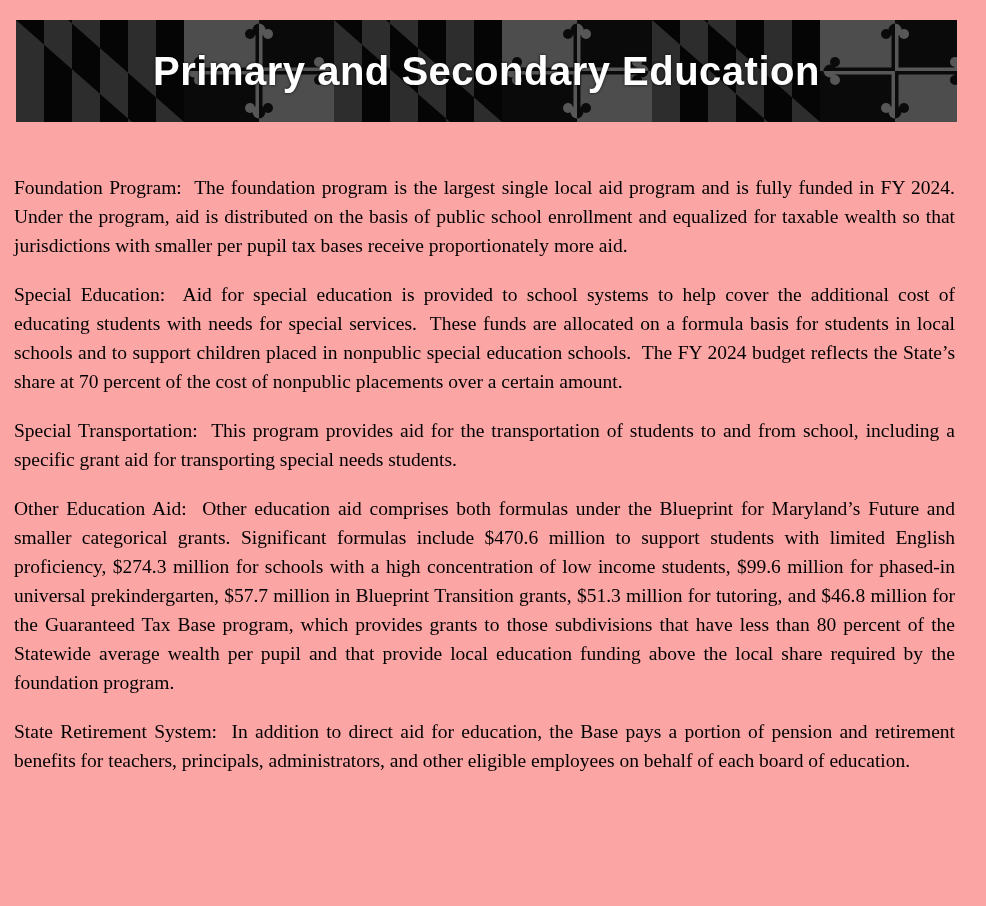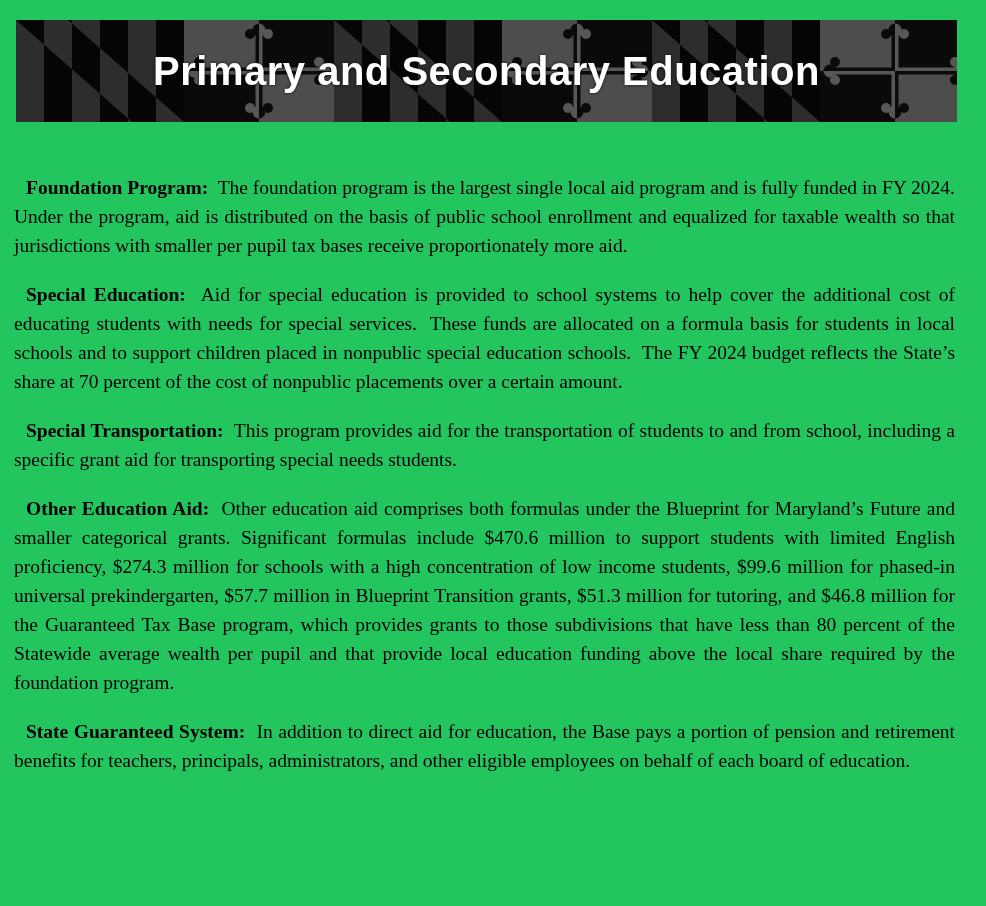--- a/index.html
+++ b/index.html
@@ -4,21 +4,21 @@
 <style>
   html, body {
     margin: 0;
     padding: 0;
     background: #ffffff;
   }
   .page {
     position: relative;
     width: 986px;
     height: 906px;
-    background: #22c55e;
+    background: #fca5a5;
     overflow: hidden;
     font-family: "Liberation Serif", serif;
   }
   .banner {
     position: absolute;
     left: 16px;
     top: 20px;
     width: 941px;
     height: 102px;
     background: #000000;
@@ -54,22 +54,21 @@
     width: 941px;
   }
   .content p {
     margin: 0 0 20px 0;
     font-size: 19.5px;
     line-height: 29px;
     color: #000000;
     text-align: justify;
   }
   .sec-label {
-    font-weight: 700;
-    margin-left: 12px;
+    font-weight: 400;
   }
   .sec-text {
     white-space: pre-wrap;
   }
 </style>
 </head>
 <body>
 
 <div class="page">
 
@@ -141,16 +140,16 @@
       <rect width="941" height="102" fill="url(#mdflag)"></rect>
     </svg>
     <div class="banner-title">Primary and Secondary Education</div>
   </div>
 
   <div class="content">
     <p><span class="sec-label">Foundation Program:</span><span class="sec-text">  The foundation program is the largest single local aid program and is fully funded in FY 2024.  Under the program, aid is distributed on the basis of public school enrollment and equalized for taxable wealth so that jurisdictions with smaller per pupil tax bases receive proportionately more aid.</span></p>
     <p><span class="sec-label">Special Education:</span><span class="sec-text">  Aid for special education is provided to school systems to help cover the additional cost of educating students with needs for special services.  These funds are allocated on a formula basis for students in local schools and to support children placed in nonpublic special education schools.  The FY 2024 budget reflects the State’s share at 70 percent of the cost of nonpublic placements over a certain amount.</span></p>
     <p><span class="sec-label">Special Transportation:</span><span class="sec-text">  This program provides aid for the transportation of students to and from school, including a specific grant aid for transporting special needs students.</span></p>
     <p><span class="sec-label">Other Education Aid:</span><span class="sec-text">  Other education aid comprises both formulas under the Blueprint for Maryland’s Future and smaller categorical grants. Significant formulas include $470.6 million to support students with limited English proficiency, $274.3 million for schools with a high concentration of low income students, $99.6 million for phased-in universal prekindergarten, $57.7 million in Blueprint Transition grants, $51.3 million for tutoring, and $46.8 million for the Guaranteed Tax Base program, which provides grants to those subdivisions that have less than 80 percent of the Statewide average wealth per pupil and that provide local education funding above the local share required by the foundation program.</span></p>
-    <p><span class="sec-label">State Guaranteed System:</span><span class="sec-text">  In addition to direct aid for education, the Base pays a portion of pension and retirement benefits for teachers, principals, administrators, and other eligible employees on behalf of each board of education.</span></p>
+    <p><span class="sec-label">State Retirement System:</span><span class="sec-text">  In addition to direct aid for education, the Base pays a portion of pension and retirement benefits for teachers, principals, administrators, and other eligible employees on behalf of each board of education.</span></p>
   </div>
 
 </div>
 
 </body></html>

